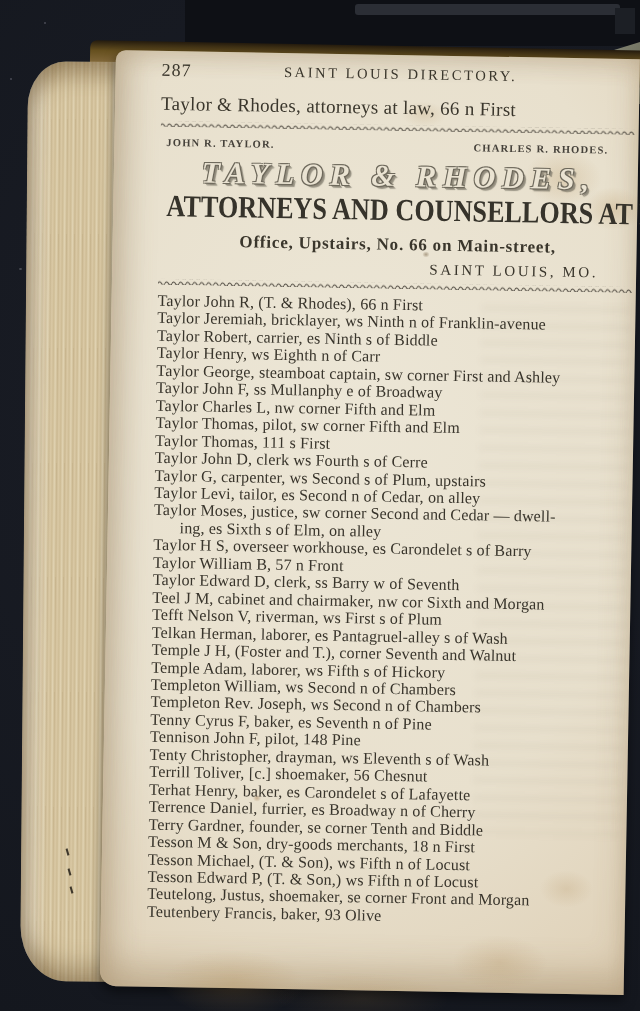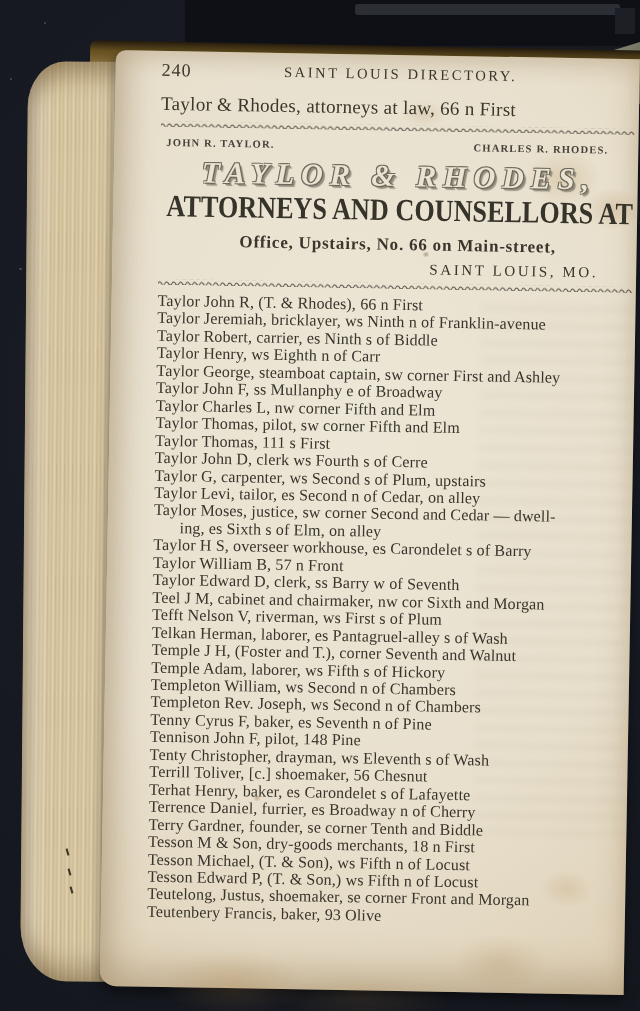--- a/index.html
+++ b/index.html
@@ -141,21 +141,21 @@
     <span class="stain f5"></span>
     <span class="stain f6"></span>
     <span class="stain f7"></span>
     <span class="stain f8"></span>
     <span class="stain f9"></span>
     <div class="ghost"></div>
 
     <div class="page-inner">
 
       <div class="hdr">
-        <span class="pgnum">240</span>
+        <span class="pgnum">287</span>
         <span class="runtitle">SAINT LOUIS DIRECTORY.</span>
       </div>
 
       <div class="headline">Taylor &amp; Rhodes, attorneys at law, 66 n First</div>
 
       <svg class="wavy">
           <rect width="100%" height="6" fill="url(#wavepat)"></rect>
         </svg>
 
       <div class="partners">

